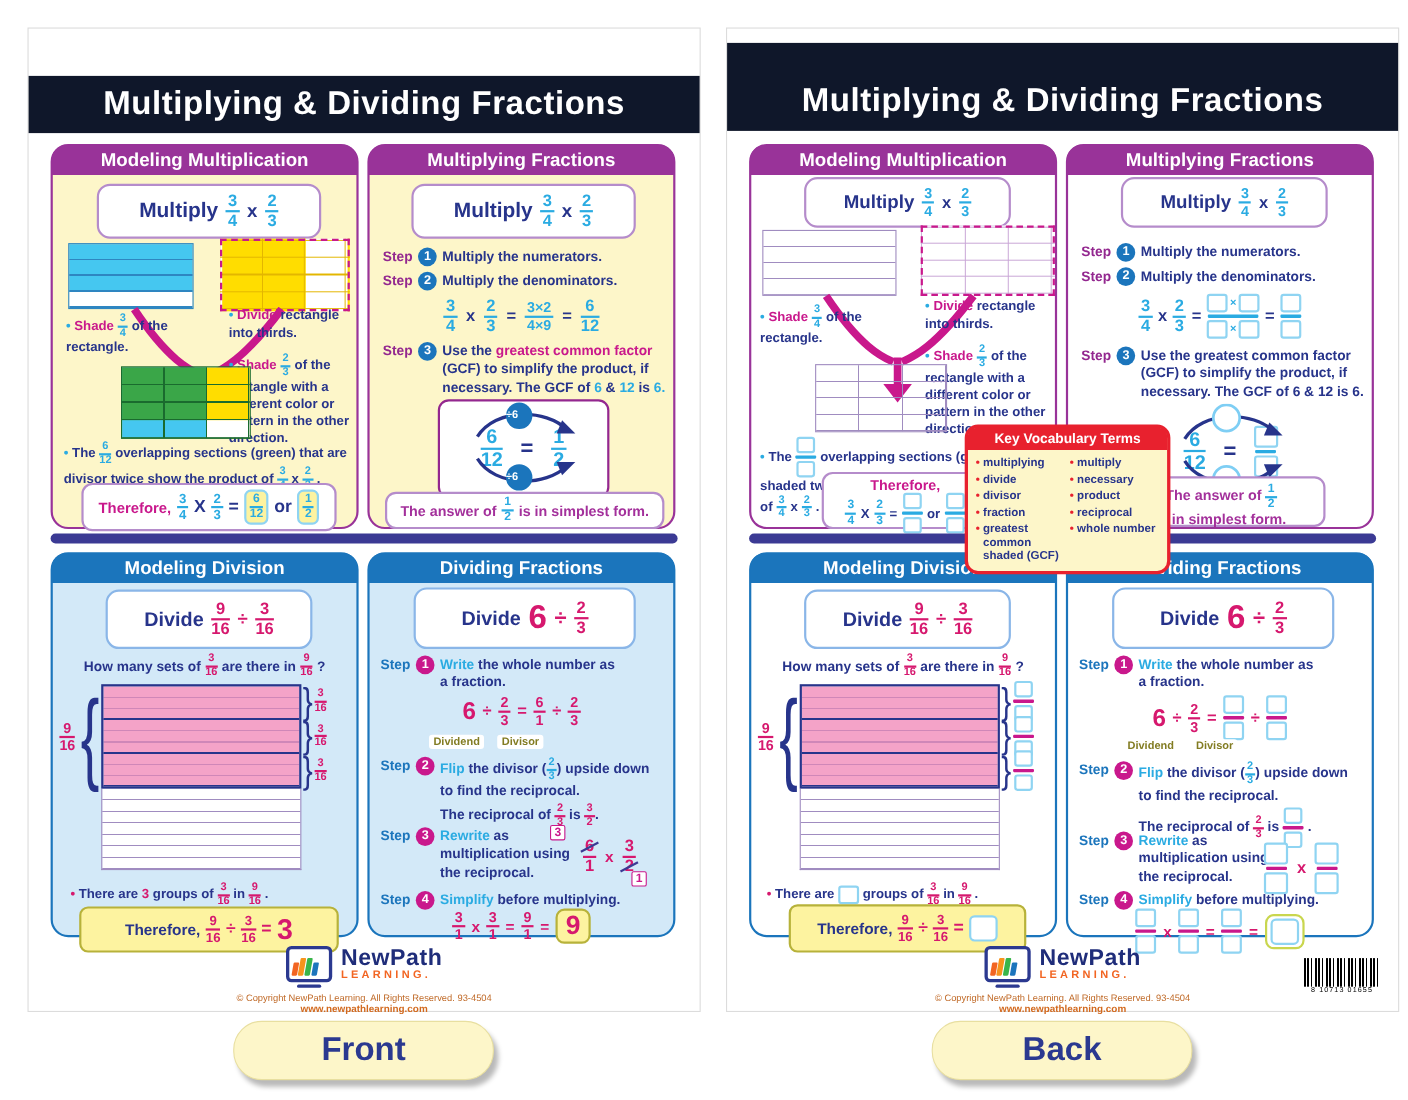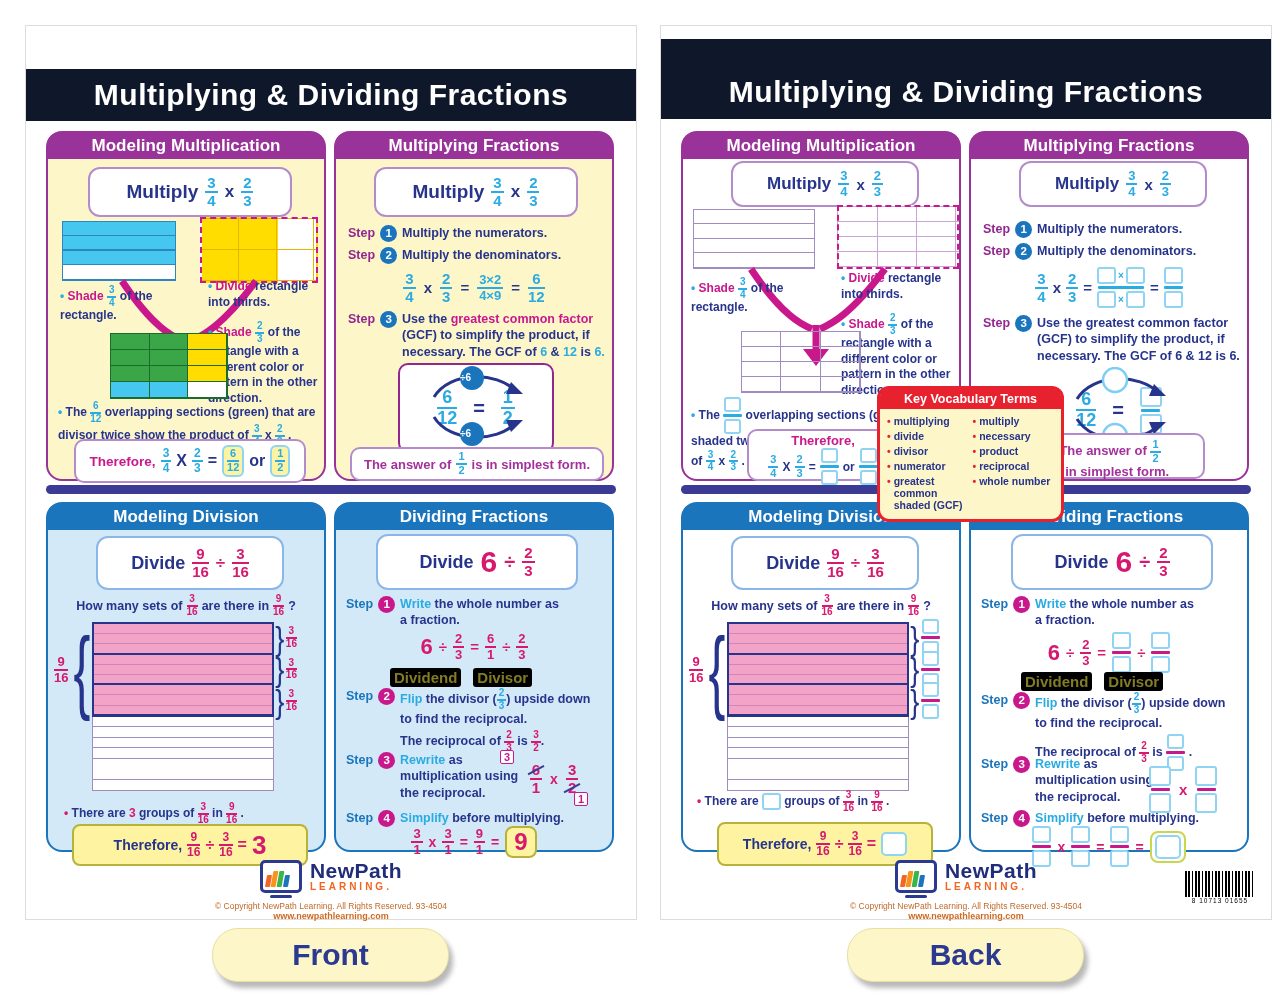--- a/index.html
+++ b/index.html
@@ -38,21 +38,21 @@
   .bfx.cb .bar{background:#2aabe2}.bfx.mb .bar{background:#c9188c}
   .bfx.sm .bb{width:13px;height:11px}
   .bfx.lg .bb{width:18px;height:16px}
   .boxfrac{display:inline-flex;flex-direction:column;align-items:center;gap:2px}
   .boxfrac .bar{width:46px;height:3px;background:#2aabe2;border-radius:1px}
   .ybox{background:#fdf3a0;border:2px solid #8fd4f2;border-radius:6px;padding:1px 3px;display:inline-block;vertical-align:middle}
   .tybox{background:#fdf3a0;border:2px solid #b7b23a;border-radius:8px}
   .twbox{background:#fff;border:2px solid #b58ccb;border-radius:10px}
   .ans9{background:#fdf3a0;border:2px solid #b7b23a;border-radius:8px;font-size:24px;color:#d6186e;padding:0 7px;font-weight:bold}
   .abw{border:2.5px solid #c9d64e;border-radius:8px;background:#fff;padding:2px 3px;display:inline-block;vertical-align:middle}
-  .tag{background:#000000;color:#827c22;font-size:15px;font-weight:bold;padding:1px 4px;border-radius:3px}
+  .tag{background:#ffffff;color:#827c22;font-size:10px;font-weight:bold;padding:1px 4px;border-radius:3px}
   .stk{position:relative}
   .stk::after{content:"";position:absolute;left:-3px;right:-3px;top:45%;height:2px;background:#3b3a94;transform:rotate(-28deg)}
   .cbx{position:absolute;border:1.5px solid #c9188c;background:#fff;font-size:11px;font-weight:bold;color:#c9188c;padding:0 3px;border-radius:2px}
   .br{font-weight:normal;color:#27348b;display:inline-block}
   .vit{display:flex;gap:3px;font-size:10.5px;color:#27348b;font-weight:bold;line-height:1.15;margin:3px 0}
   .vit i{color:#e8212e;font-style:normal}
   .mon{position:relative;width:36px;height:27px;border:3px solid #2b3990;border-radius:5px;background:#fff;display:inline-block}
   .mon i{position:absolute;bottom:3px;width:5px;border-radius:1px;transform:skewX(-10deg)}
   .mon::after{content:"";position:absolute;left:7px;right:7px;bottom:-8px;height:3px;background:#2b3990;border-radius:2px}
   .bt1{font-size:21px;color:#1f2d7a;font-weight:bold;letter-spacing:.5px;line-height:1}
@@ -677,21 +677,21 @@
         <div style="display:flex;align-items:center;height:31.6px">
           <span class="br" style="font-size:34px;line-height:30px;transform:scaleX(.8)">}</span>
           <span class="bfx mb sm">
               <i class="bb"></i>
               <i class="bar"></i>
               <i class="bb"></i>
             </span>
         </div>
       </div>
     </div>
-    <div class="bul" style="top:286px;left:14px;width:254px">
+    <div class="bul" style="top:298px;left:14px;width:254px">
       <span class="cM">•</span>
       <span>There are</span>
       <i class="bb"></i>
       <span>groups of</span>
       <span class="fx cM f10"><b class="n">3</b><b class="d">16</b></span>
       <span>in</span>
       <span class="fx cM f10"><b class="n">9</b><b class="d">16</b></span>
       <span>.</span>
     </div>
     <div class="tybox l row" style="top:318px;left:34px;width:212px;height:40px;gap:5px">
@@ -828,21 +828,21 @@
         <div class="vit">
             <i>•</i>
             <span>divide</span>
           </div>
         <div class="vit">
             <i>•</i>
             <span>divisor</span>
           </div>
         <div class="vit">
             <i>•</i>
-            <span>numerator</span>
+            <span>fraction</span>
           </div>
         <div class="vit">
             <i>•</i>
             <span>greatest common shaded (GCF)</span>
           </div>
       </div>
       <div style="flex:1">
         <div class="vit">
             <i>•</i>
             <span>multiply</span>

